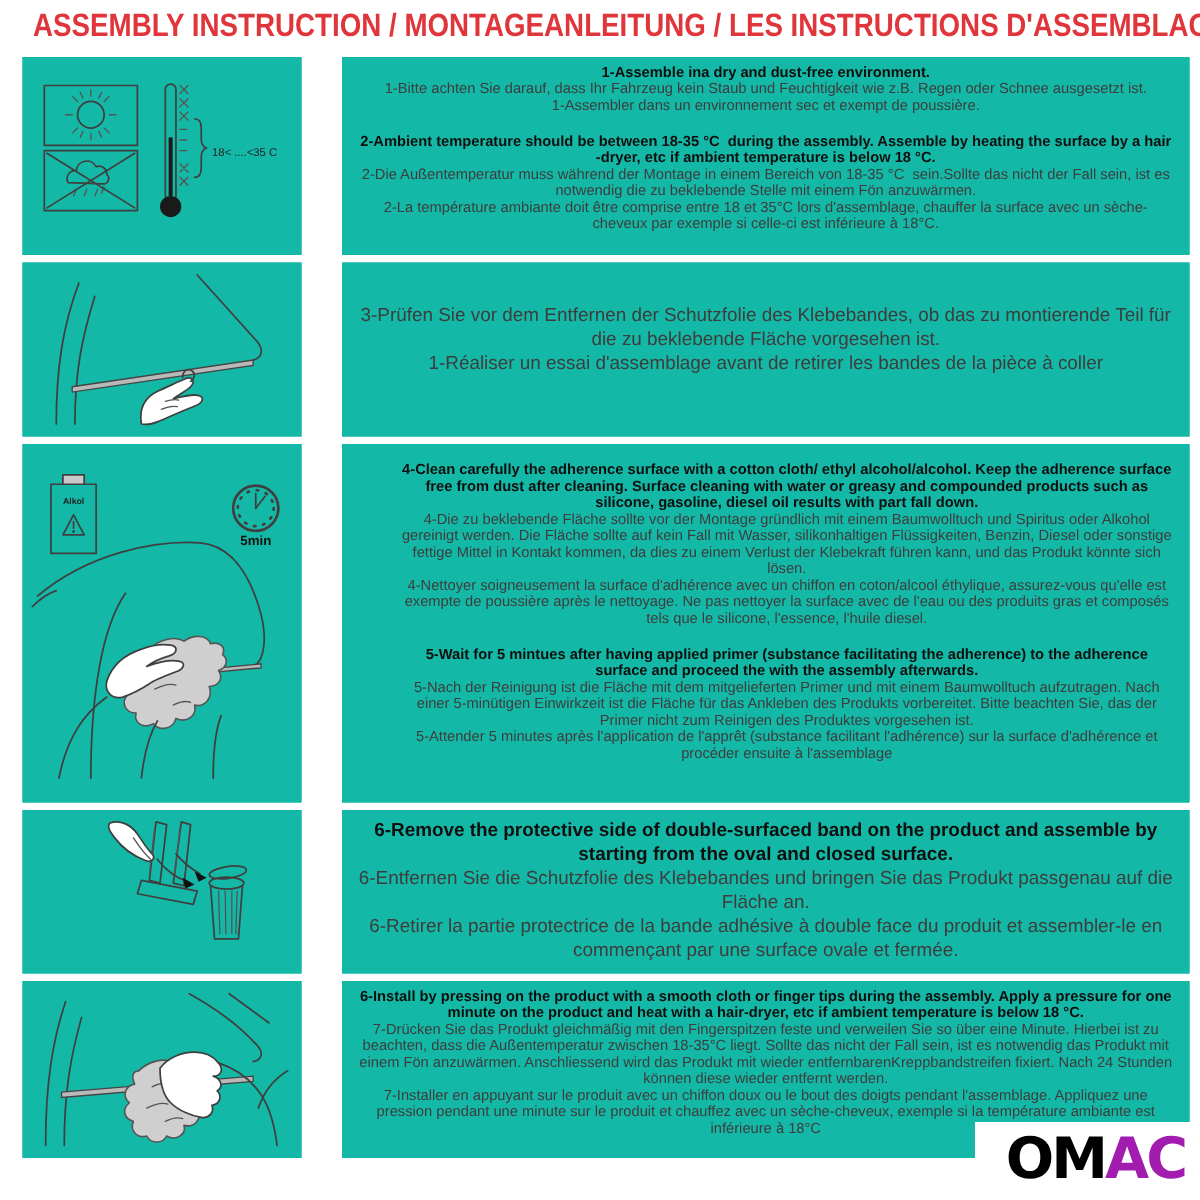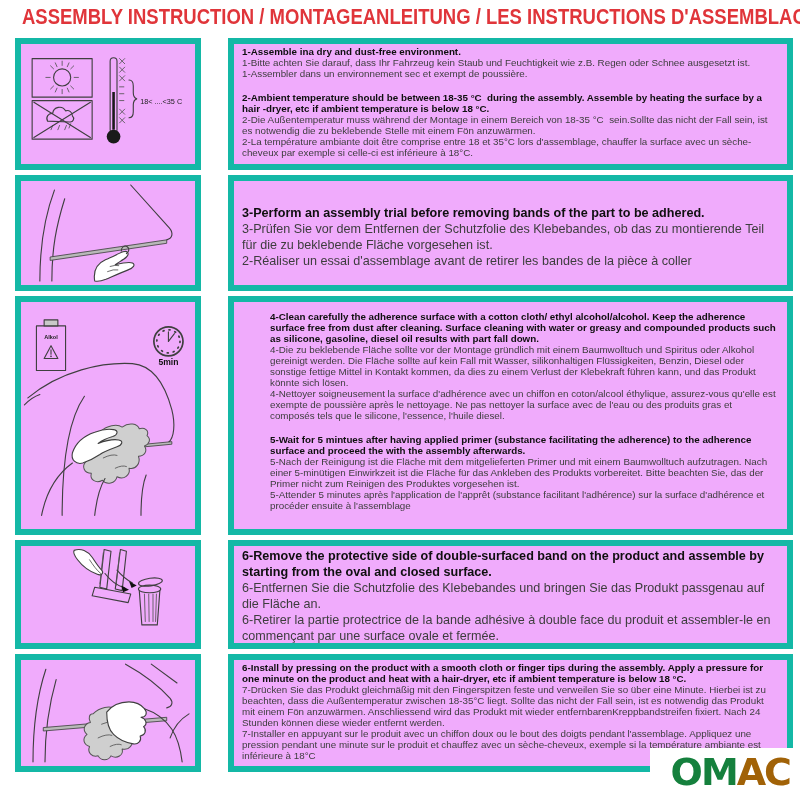--- a/index.html
+++ b/index.html
@@ -6,21 +6,21 @@
   .page {
     position:relative; width:800px; height:800px; background:#fff; overflow:hidden;
     font-family:"Liberation Sans", sans-serif;
   }
   .title {
     position:absolute; top:5px; left:22px; margin:0;
     font-size:21.5px; font-weight:bold; color:#e0353a;
     white-space:nowrap; transform:scaleX(0.86); transform-origin:0 50%;
   }
   .row { position:absolute; left:0; width:800px; }
-  .box { position:absolute; top:0; bottom:0; border:6px solid #14b8a6; background:#f0abfc; box-sizing:border-box; }
+  .box { position:absolute; top:0; bottom:0; border:3px solid #14b8a6; background:#14b8a6; box-sizing:border-box;text-align:center; }
   .illu { left:15px; width:186px; }
   .illu svg { display:block; width:100%; height:100%; }
   .txtbox { left:228px; width:565px; overflow:hidden; }
   .txt { padding:4px 8px 0 8px; }
   .pt-lg { padding-top:24px; }
   .pt-md { padding-top:9px;margin-left:28px; }
   .pt-xs { padding-top:2px; }
   .txt p { margin:0; white-space:pre-wrap; color:#3d3d3d; }
   .t-small p { font-size:9.8px; line-height:11px; }
   .t-large p { font-size:12.6px; line-height:16px; }
@@ -29,22 +29,22 @@
   .ln { fill:none; stroke:#3f3f3f; stroke-width:1.3; stroke-linecap:round; stroke-linejoin:round; }
   .lnthin { fill:none; stroke:#555; stroke-width:1; stroke-linecap:round; }
   svg text { font-family:"Liberation Sans", sans-serif; }
   .logo {
     position:absolute; left:650px; top:748px; width:150px; height:48px;
     background:#fff; display:flex; align-items:center; justify-content:flex-end;
     padding-right:10px; box-sizing:border-box;
     font-family:"DejaVu Sans", sans-serif; font-size:38px; font-weight:bold;
     letter-spacing:-2px; line-height:1;
   }
-  .lg-black { color:#15803d; }
-  .lg-red { color:#a16207; }
+  .lg-black { color:#000000; }
+  .lg-red { color:#a21caf; }
 </style>
 </head>
 <body>
 
 <div class="page">
 
   <h1 class="title">ASSEMBLY INSTRUCTION / MONTAGEANLEITUNG / LES INSTRUCTIONS D'ASSEMBLAGE</h1>
 
   <div class="row" style="top:38px;height:132px;">
     <div class="box illu">
@@ -130,23 +130,22 @@
         <g class="ln">
           <path fill="#fff" d="M86,112 C84,100 88,92 99,87 C106,84 114,80 119,78 C124,76 127,80 123,84 C120,87 114,90 110,93 C118,91 126,89 130,91 C134,93 131,97 125,99 C117,102 106,107 99,110 C94,112 90,113 86,112 Z"></path>
           <path d="M117,77 C117,72 121,70 124,72 C127,74 126,78 123,80"></path>
           <path class="lnthin" d="M104,95 q6,-2 10,-1 M101,101 q7,-3 12,-2"></path>
         </g>
       </svg>
     </div>
     <div class="box txtbox">
       <div class="txt t-large pt-lg">
         <div class="step">
-          <p class="en">3-Perform an assembly trial before removing bands of the part to be adhered.</p>
           <p>3-Prüfen Sie vor dem Entfernen der Schutzfolie des Klebebandes, ob das zu montierende Teil für die zu beklebende Fläche vorgesehen ist.</p>
-          <p>2-Réaliser un essai d'assemblage avant de retirer les bandes de la pièce à coller</p>
+          <p>1-Réaliser un essai d'assemblage avant de retirer les bandes de la pièce à coller</p>
         </div>
       </div>
     </div>
   </div>
 
   <div class="row" style="top:296px;height:239px;">
     <div class="box illu">
       <svg viewBox="0 0 203 233">
         <g class="ln">
           <rect x="18" y="12" width="34" height="52"></rect>

